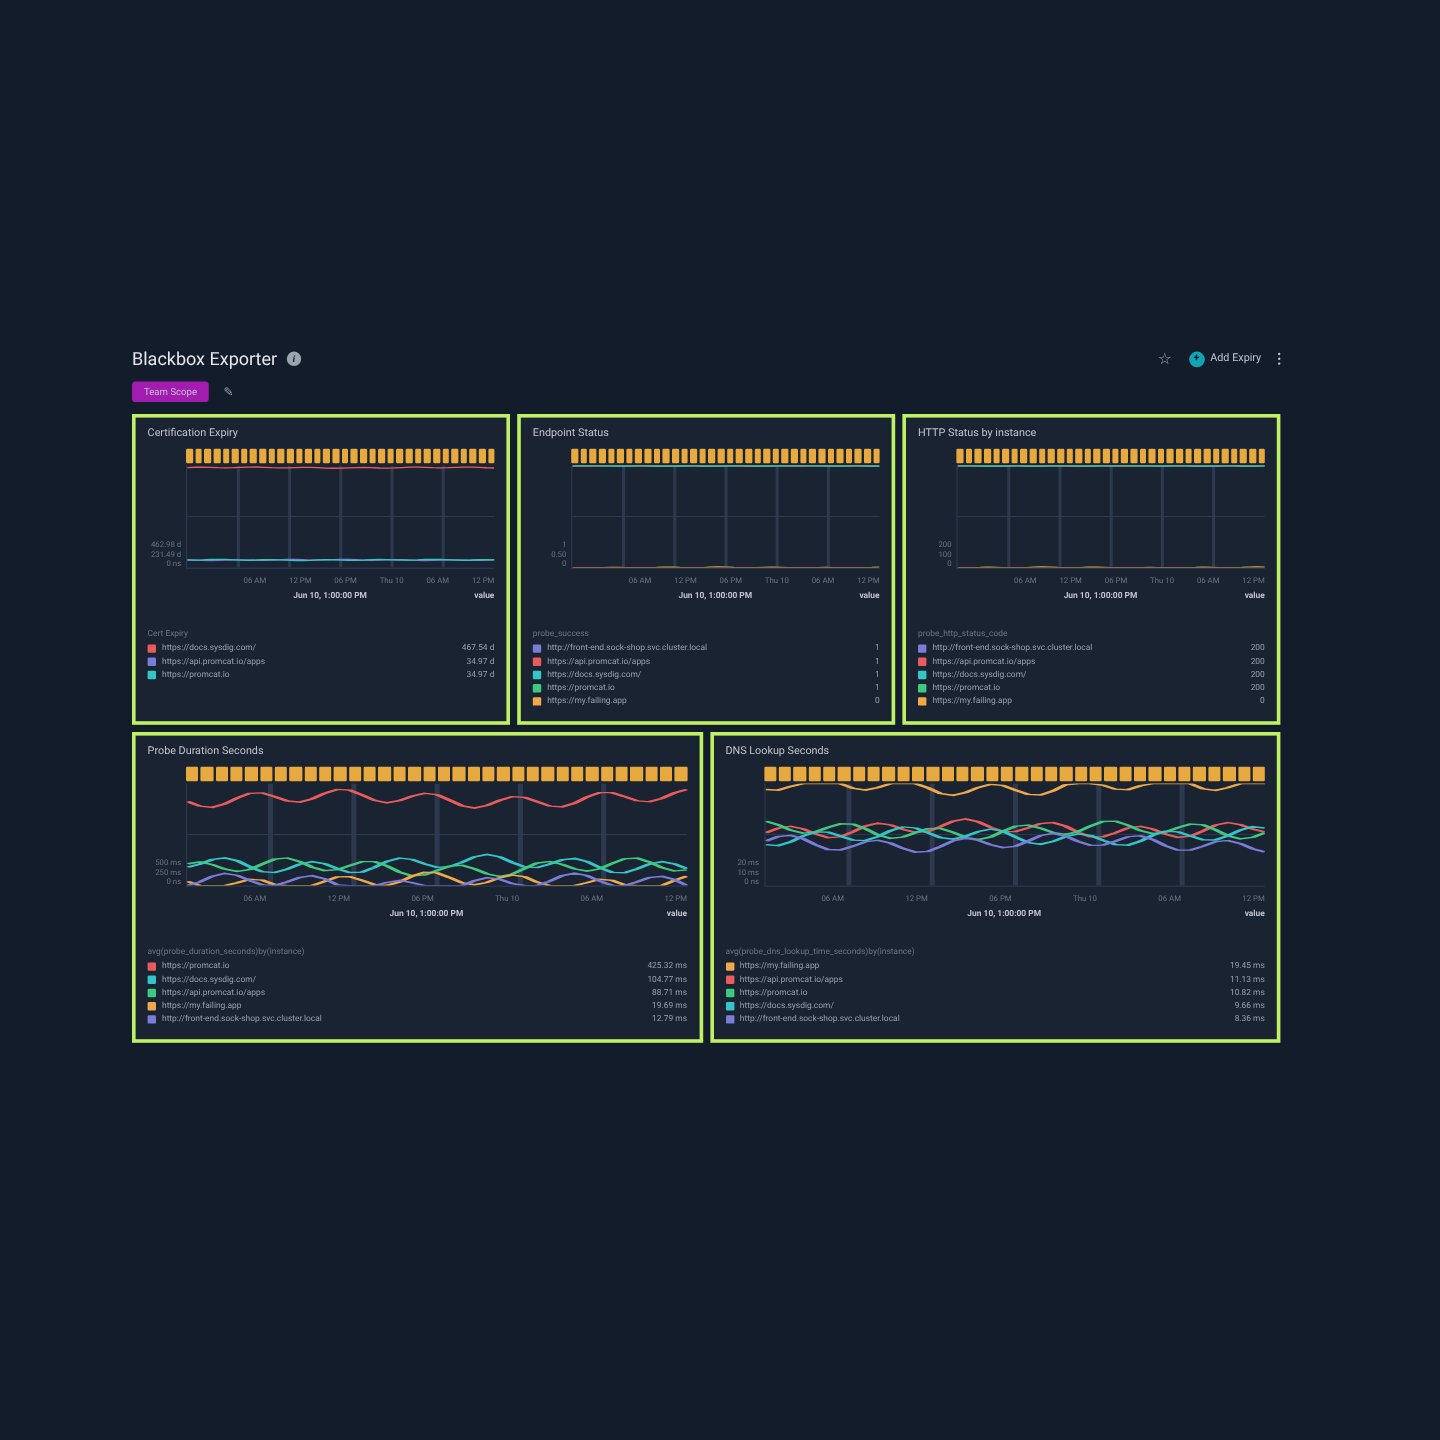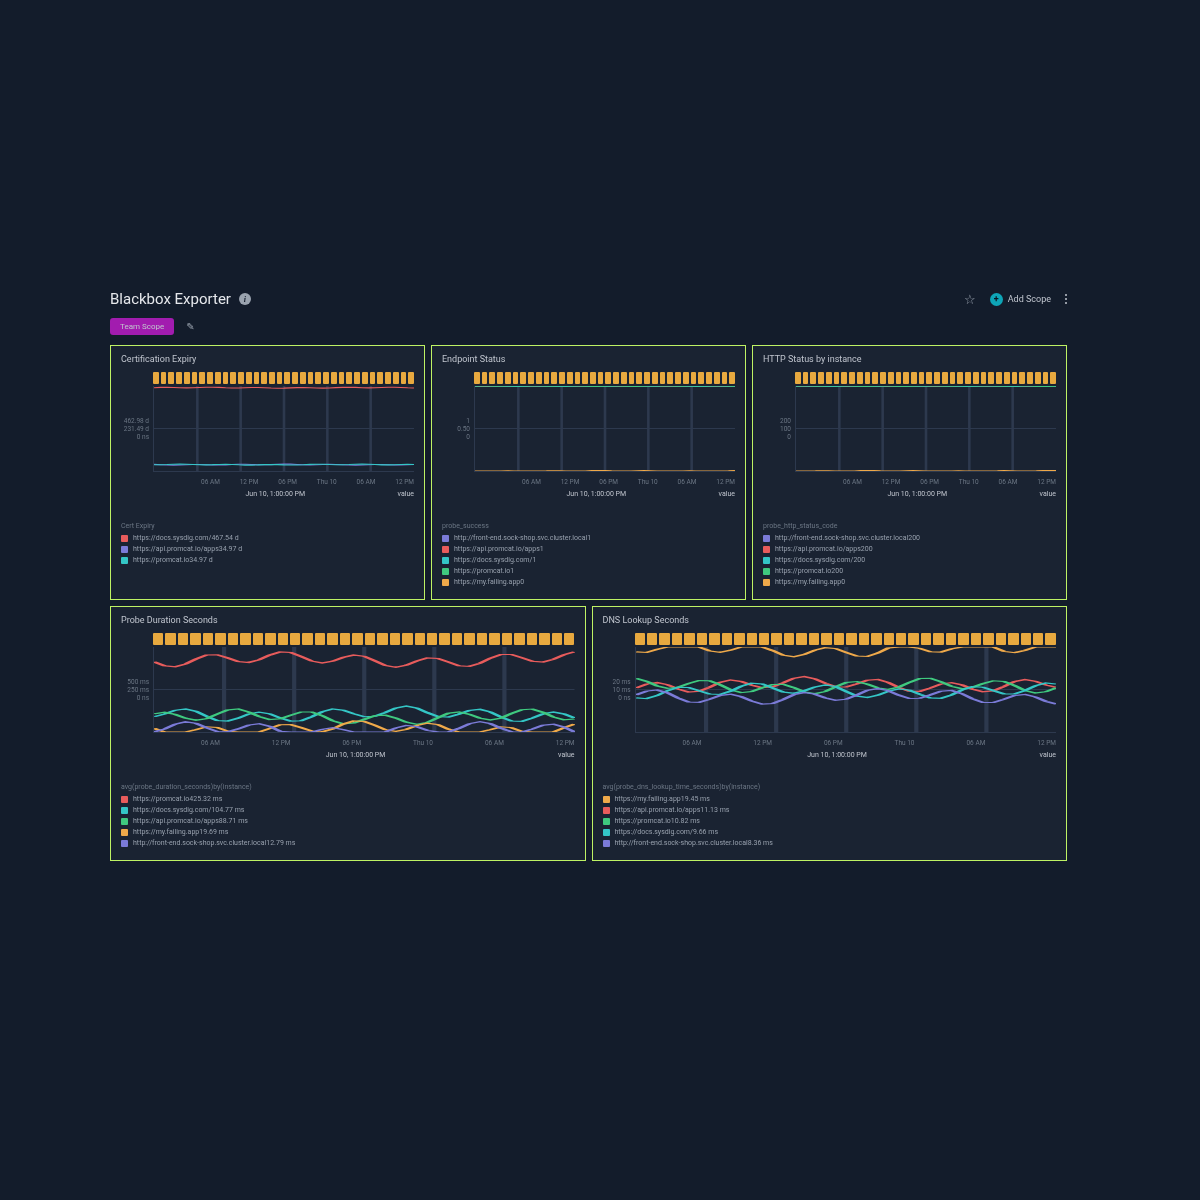--- a/index.html
+++ b/index.html
@@ -46,31 +46,31 @@
     background:#a21caf; color:#c0c5ce; font-size:8px;
     padding:4px 10px; border-radius:3px; display:inline-block;
   }
   .pencil-icon { color:#9aa3af; font-size:10px; }
 
   .row { display:flex; gap:6px; }
   .row + .row { margin-top:6px;border-radius:27px; }
 
   .panel {
     background:#1a2332;
-    border:1px solid #bef264;
+    border:3px solid #bef264;
     padding:8px 10px 10px;
     display:flex; flex-direction:column;
   }
   .panel-title { font-size:9px; color:#c0c5ce; margin-bottom:8px; }
 
   
   .chart-wrap { position:relative; height:100px; }
   .y-labels {
     position:absolute; left:0; top:0; bottom:14px;
-    display:flex; flex-direction:column; justify-content:center;
+    display:flex; flex-direction:column; justify-content:flex-end;
     font-size:6.5px; color:#6b7684; text-align:right; width:28px;
   }
   .plot {
     position:absolute; left:32px; right:0; top:0; bottom:14px;
     border-left:1px solid #2d394e; border-bottom:1px solid #2d394e;
   }
   .plot svg { width:100%; height:100%; display:block; }
   .gridline { stroke:#2d394e; stroke-width:1; }
   .x-labels {
     position:absolute; left:32px; right:0; bottom:0;
@@ -78,28 +78,28 @@
     font-size:6.5px; color:#6b7684;padding-left:48px;
   }
   .ticks { height:12px; display:flex; gap:2px; margin-bottom:2px; margin-left:32px; }
   .ticks span { flex:1; background:#e8a93f; border-radius:1px; }
 
   .timestamp-row {
     margin-top:4px; margin-left:32px;
     display:flex; justify-content:space-between;
     font-size:7px; color:#9aa3af;
   }
-  .timestamp-row b { font-weight:400; color:#c0c5ce; }
+  .timestamp-row b { font-weight:700; color:#c0c5ce; }
 
   .legend {
     margin-top:24px; font-size:7px; color:#97a0ad;
   }
   .legend-title { color:#6b7684; margin-bottom:4px; }
   .legend-row {
-    display:flex; align-items:center; margin-bottom:3px;
+    display:flex; align-items:center; justify-content:space-between; margin-bottom:3px;
   }
   .legend-row .lhs { display:flex; align-items:center; gap:5px; }
   .sq { width:7px; height:7px; border-radius:1px; }
 
   
   .p1,.p2,.p3 { flex:1 1 0; }
   .p4,.p5 { flex:1 1 0; }
 
   
   polyline { fill:none; stroke-width:1.3; }
@@ -111,21 +111,21 @@
 
   <div class="dash-header">
     <div class="dash-header-left">
       <span class="dash-title">Blackbox Exporter</span>
       <span class="info-icon">i</span>
     </div>
     <div class="dash-header-right">
       <span class="star-icon">☆</span>
       <div class="add-panel-btn">
         <span class="plus-circle">+</span>
-        <span>Add Scope</span>
+        <span>Add Expiry</span>
       </div>
       <div class="more-icon">
         <span></span>
           <span></span>
           <span></span>
       </div>
     </div>
   </div>
 
   <div class="scope-row">

